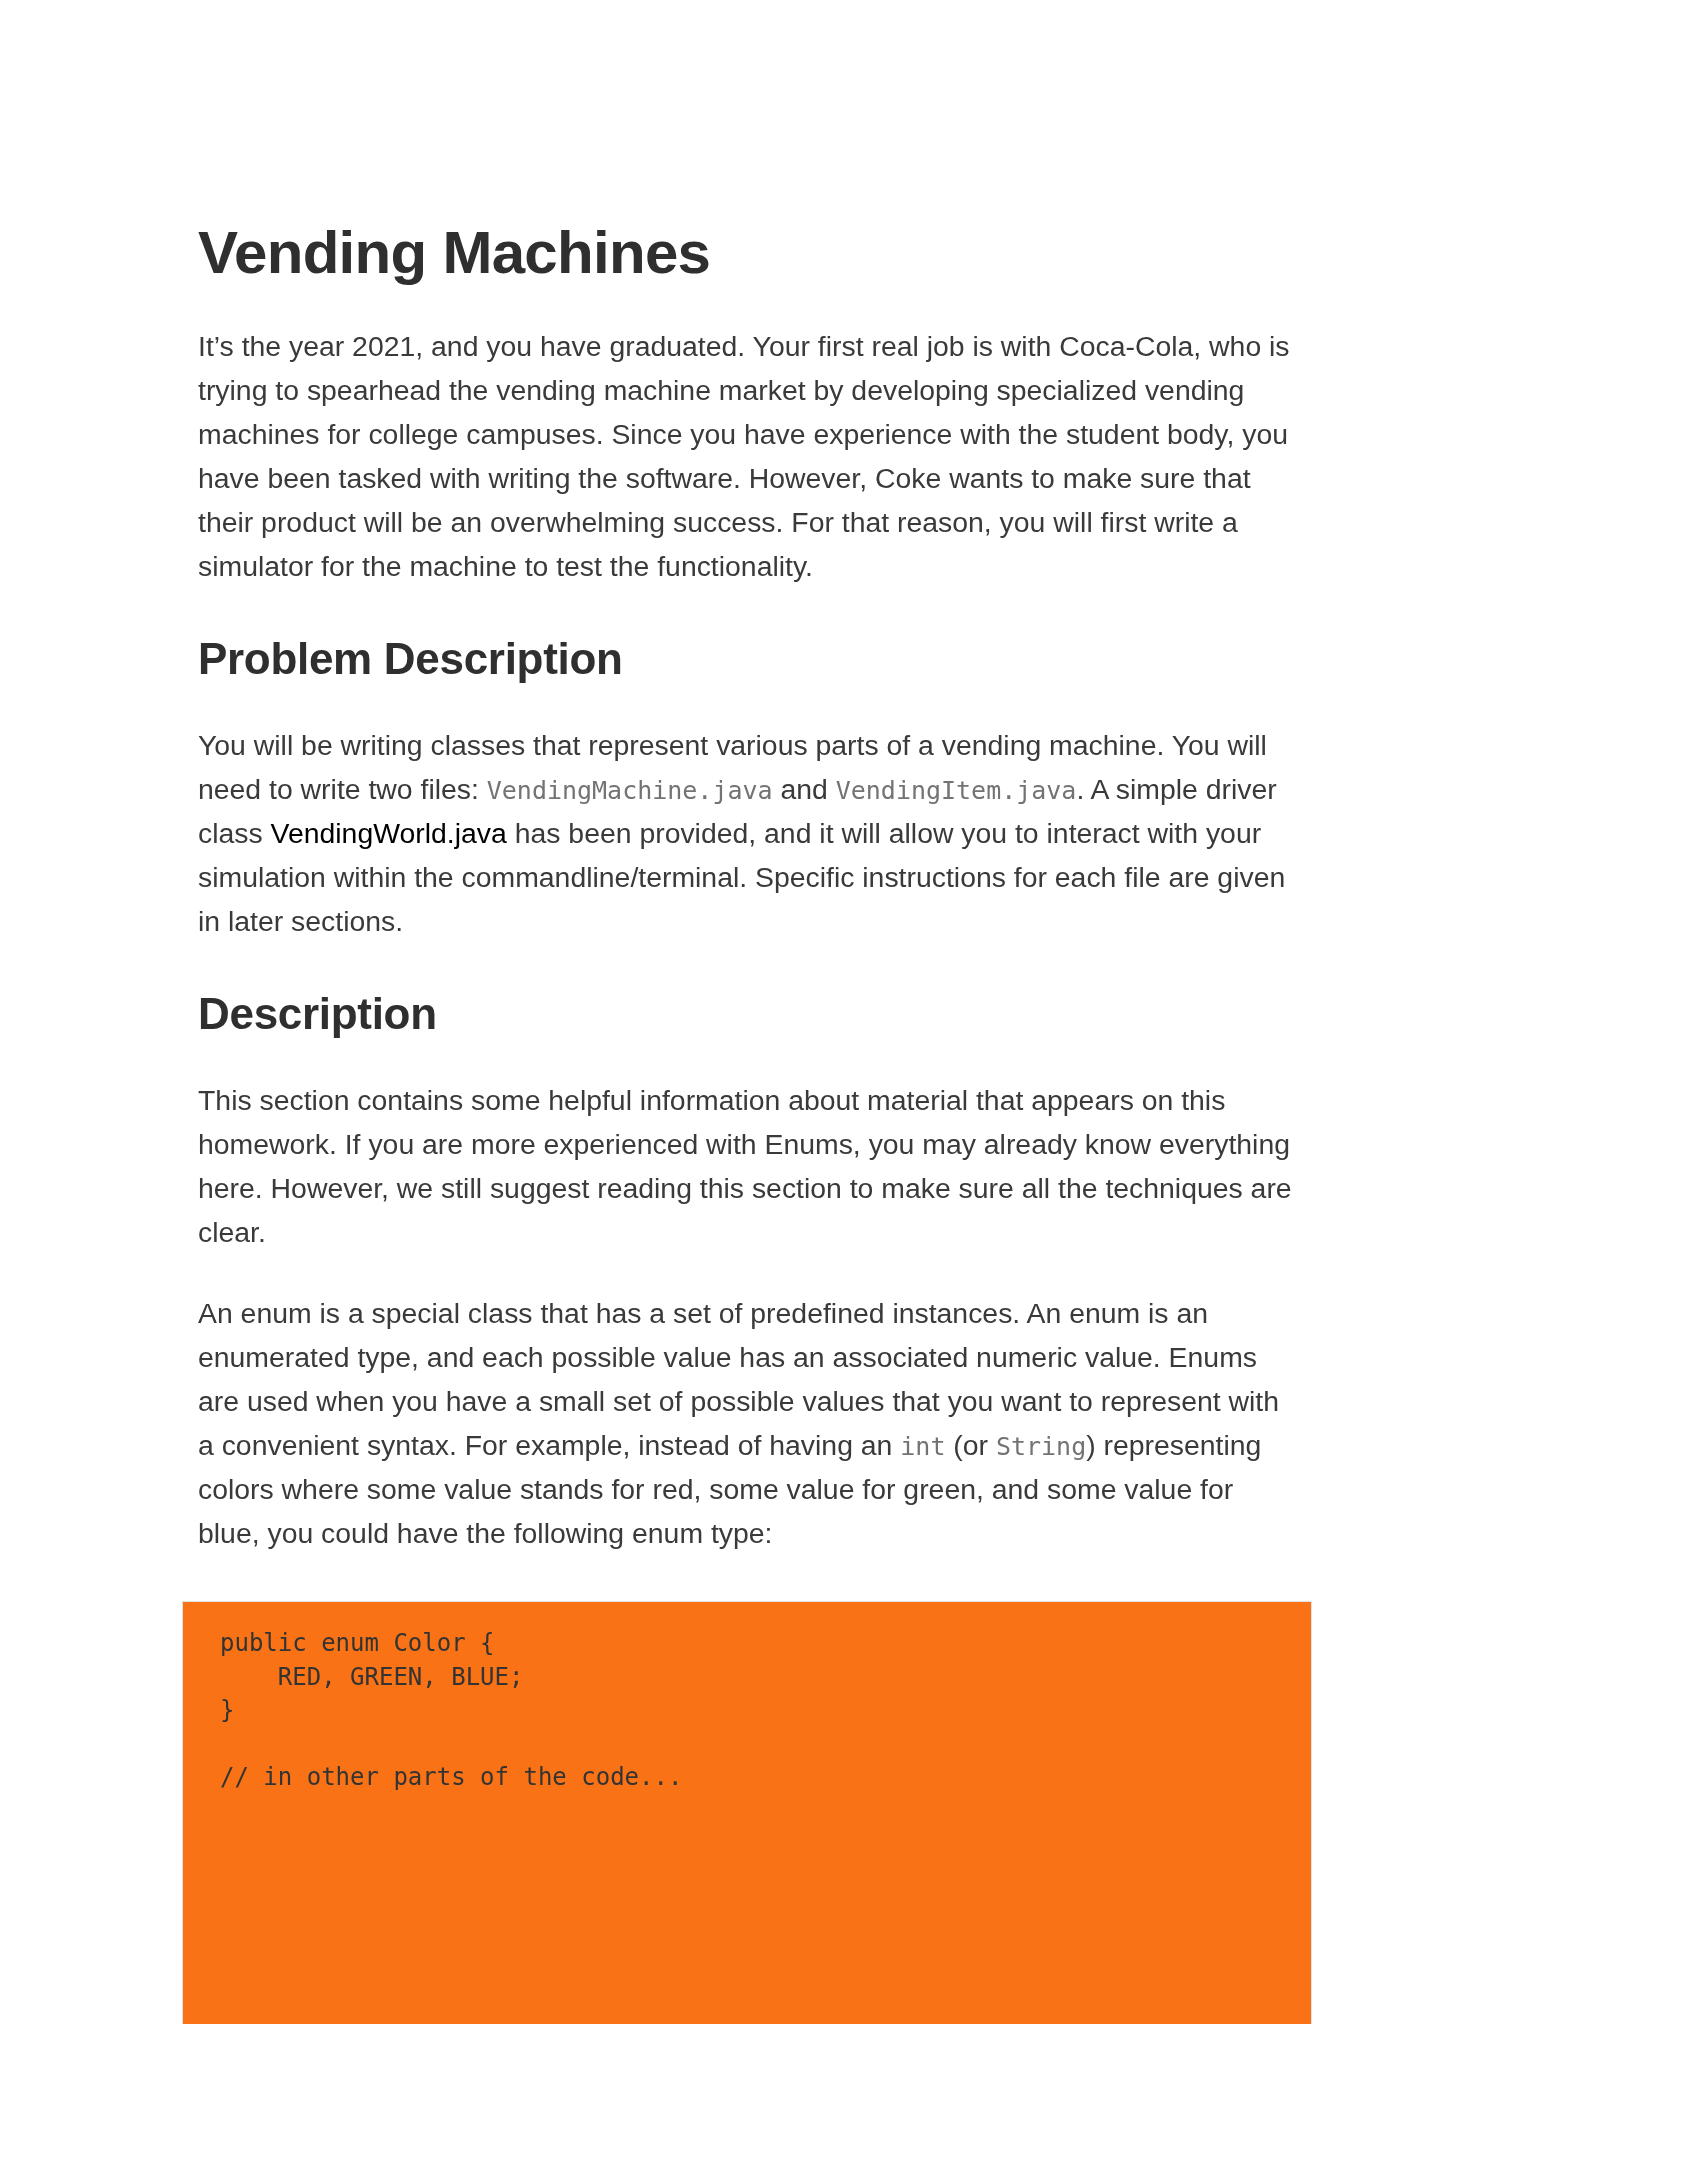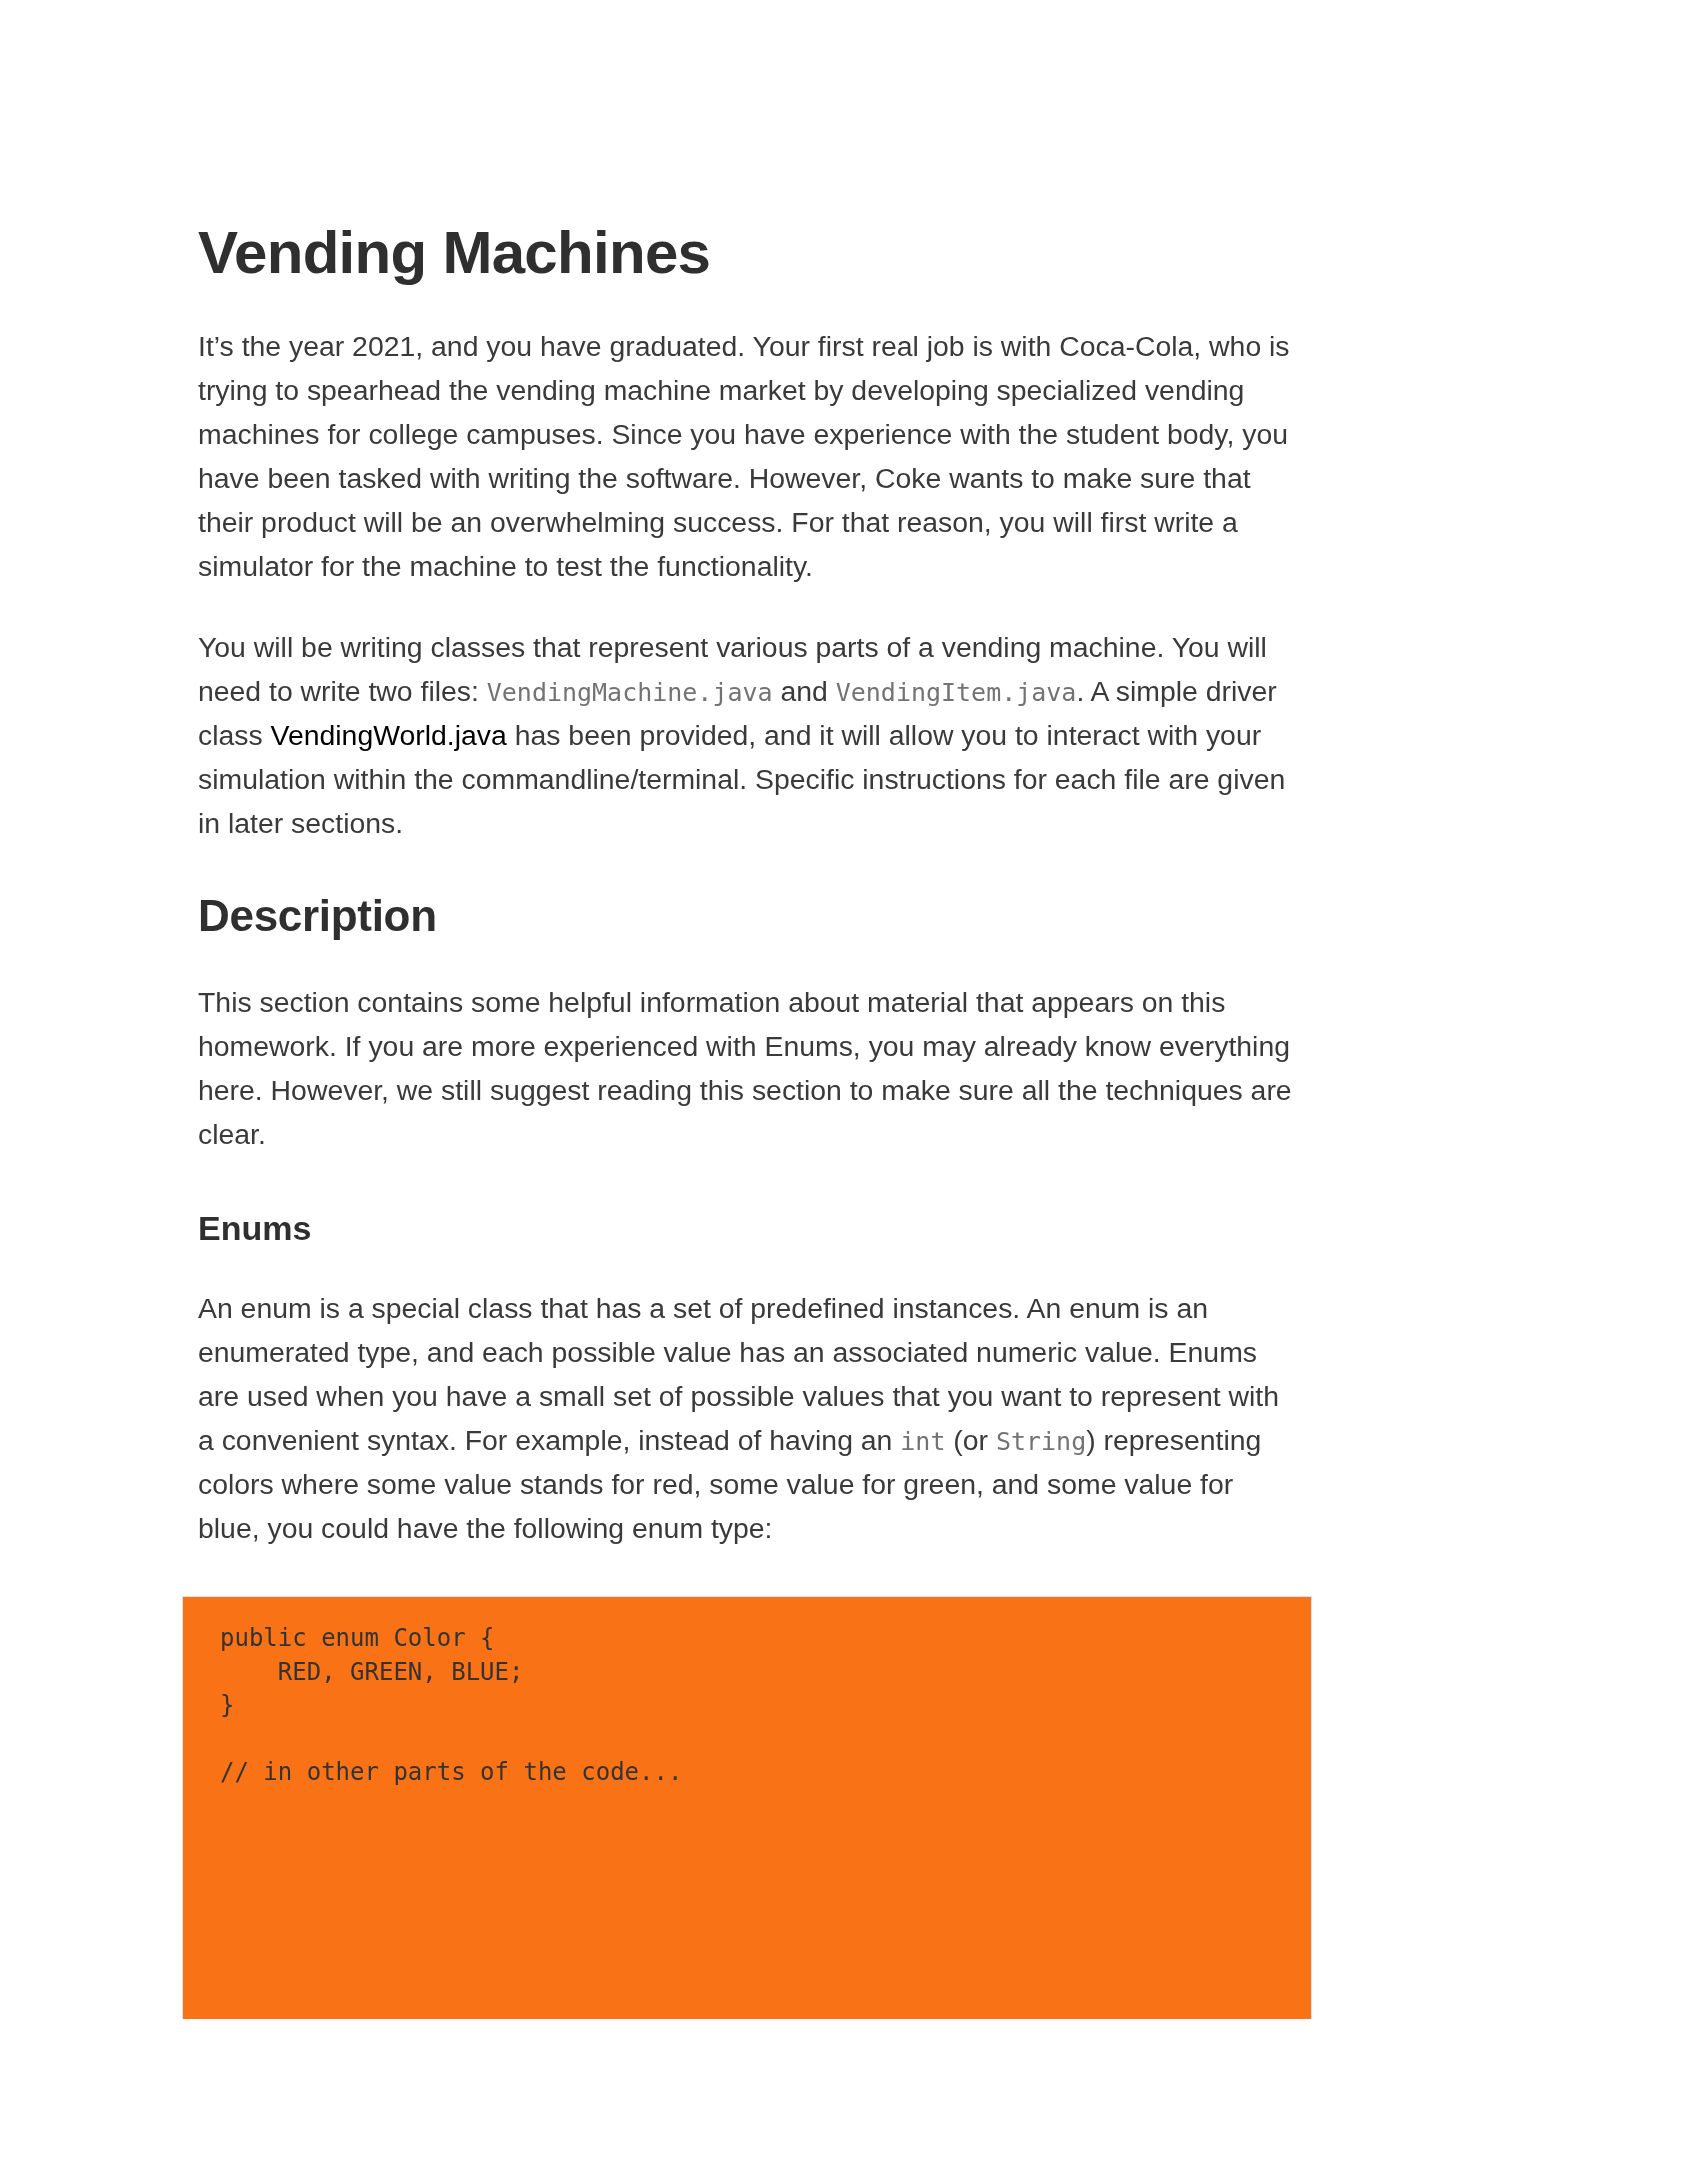--- a/index.html
+++ b/index.html
@@ -81,28 +81,28 @@
 </head>
 <body>
 
 <div class="page">
 
   <h1>Vending Machines</h1>
 
 
   <p>It’s the year 2021, and you have graduated. Your first real job is with Coca-Cola, who is trying to spearhead the vending machine market by developing specialized vending machines for college campuses. Since you have experience with the student body, you have been tasked with writing the software. However, Coke wants to make sure that their product will be an overwhelming success. For that reason, you will first write a simulator for the machine to test the functionality.</p>
 
+  <h2>Problem Description</h2>
 
   <p><span>You will be writing classes that represent various parts of a vending machine. You will need to write two files: </span><code class="inline-code">VendingMachine.java</code><span> and </span><code class="inline-code">VendingItem.java</code><span>. A simple driver class </span><a class="doc-link">VendingWorld.java</a><span> has been provided, and it will allow you to interact with your simulation within the commandline/terminal. Specific instructions for each file are given in later sections.</span></p>
 
   <h2>Description</h2>
 
   <p>This section contains some helpful information about material that appears on this homework. If you are more experienced with Enums, you may already know everything here. However, we still suggest reading this section to make sure all the techniques are clear.</p>
 
-  <h3>Enums</h3>
 
   <p><span>An enum is a special class that has a set of predefined instances. An enum is an enumerated type, and each possible value has an associated numeric value. Enums are used when you have a small set of possible values that you want to represent with a convenient syntax. For example, instead of having an </span><code class="inline-code">int</code><span> (or </span><code class="inline-code">String</code><span>) representing colors where some value stands for red, some value for green, and some value for blue, you could have the following enum type:</span></p>
 
   <div class="code-block">
     <pre>public enum Color {
     RED, GREEN, BLUE;
 }
 
 // in other parts of the code...</pre>
   </div>

